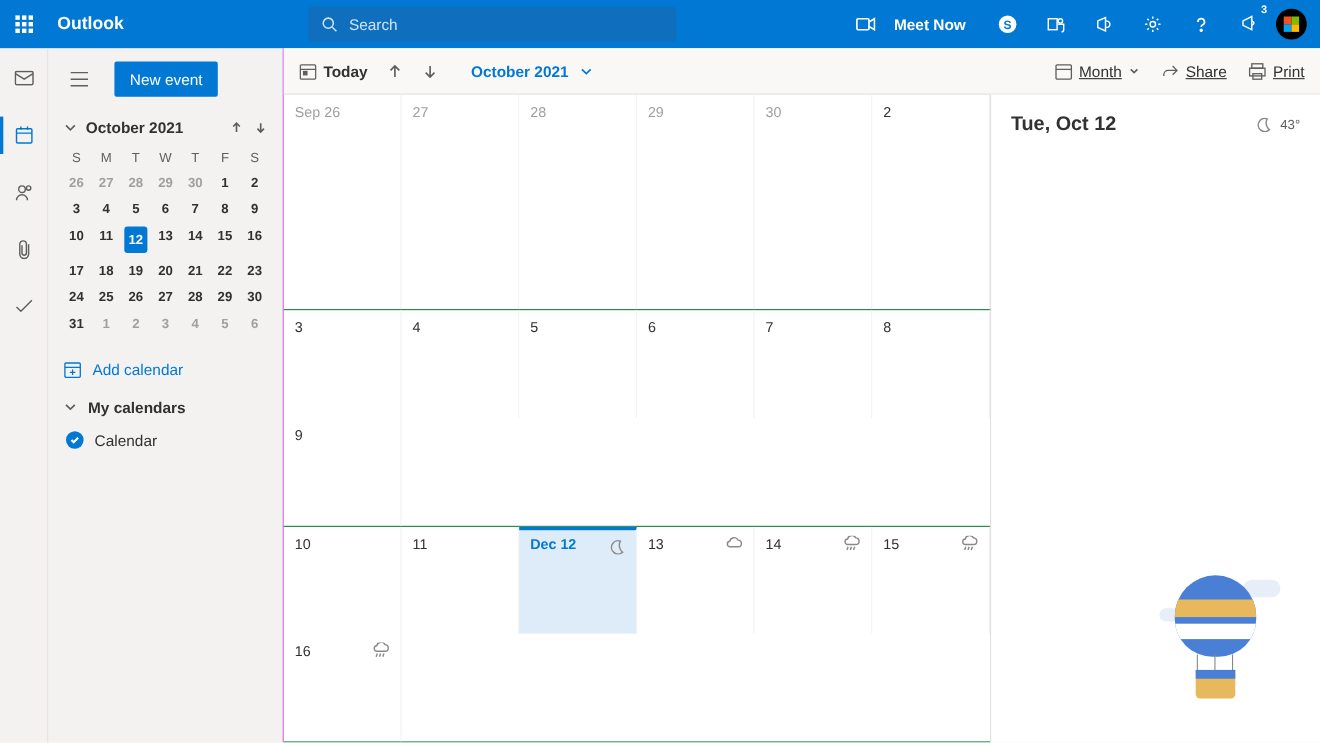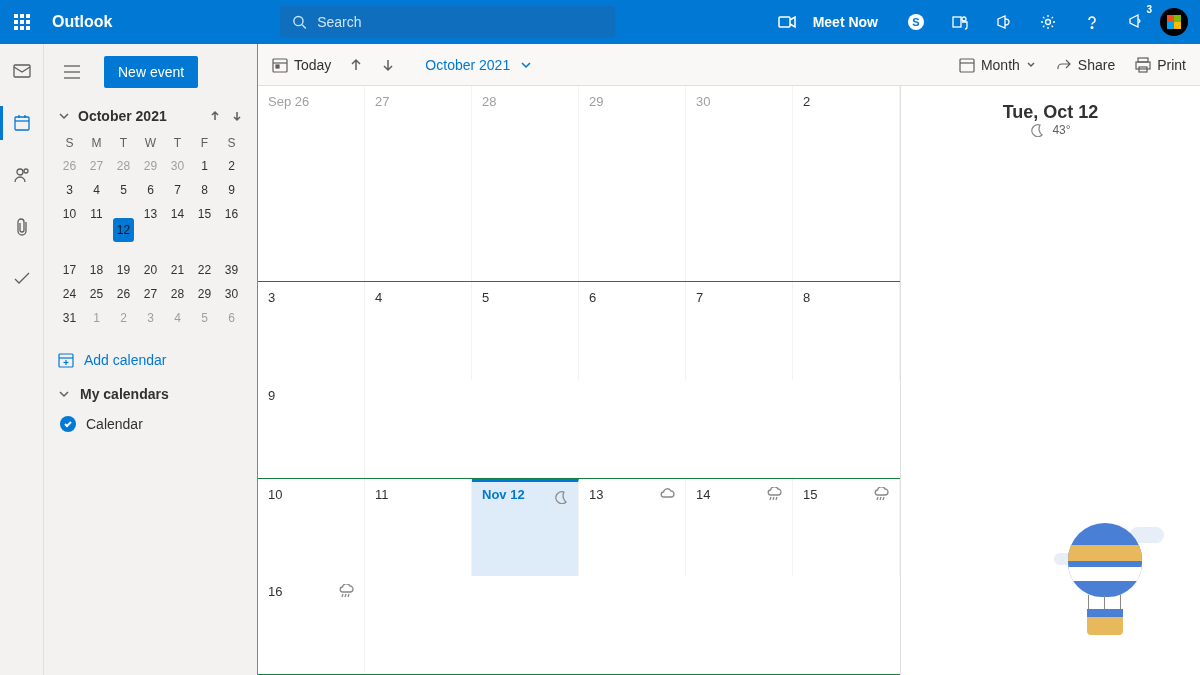--- a/index.html
+++ b/index.html
@@ -31,50 +31,50 @@
 .sidebar-top { display: flex; align-items: center; gap: 16px; margin-bottom: 20px; }
 .hamburger { width: 32px; height: 32px; display:flex; align-items:center; justify-content:center; cursor:pointer; color:#605e5c; }
 .new-event { background: #0078d4; color: #fff; border: none; padding: 8px 14px; font-size: 14px; border-radius: 2px; cursor: pointer; }
 
 .mini-cal-head { display: flex; align-items: center; margin-bottom: 8px; padding: 0 2px; }
 .mini-cal-head .chev { color:#605e5c; margin-right: 8px; }
 .mini-title { font-weight: 600; font-size: 14px; color: #323130; }
 .mini-nav { margin-left: auto; display: flex; gap: 10px; color: #605e5c; }
 .mini-grid { display: grid; grid-template-columns: repeat(7, 1fr); text-align: center; font-size: 12px; color: #323130; }
 .mini-grid .dow { color: #605e5c; font-weight: 400; padding: 4px 0; }
-.mini-grid .d { padding: 5px 0; cursor: pointer; }
+.mini-grid .d { padding: 5px 0; cursor: pointer; font-weight: bold; }
 .mini-grid .d.muted { color: #a19f9d; }
-.mini-grid .d.today { background: #0078d4; color: #0f172a; border-radius: 3px; margin: 16px 3px; }
+.mini-grid .d.today { background: #0078d4; color: #ffffff; border-radius: 3px; margin: 4px 3px; }
 
 .add-cal { display: flex; align-items: center; gap: 10px; color: #0078d4; font-size: 14px; margin: 22px 0 18px 2px; cursor: pointer; }
 .my-cals-head { display: flex; align-items: center; gap: 10px; font-size: 14px; color: #323130; font-weight: 700; margin-bottom: 14px; padding-left: 2px; cursor:pointer;}
 .cal-item { display: flex; align-items: flex-start; gap: 10px; font-size: 14px; color: #323130; padding-left: 4px; cursor:pointer;}
 .cal-check { width: 16px; height: 16px; border-radius: 50%; background: #0078d4; display: flex; align-items: center; justify-content: center; }
 
 .main { flex: 1; display: flex; flex-direction: column; background: #fff; }
 .toolbar { height: 42px; border-bottom: 1px solid #e1dfdd; background:#f9f8f7; display: flex; align-items: center; padding: 0 14px; font-size: 14px; color: #323130; }
-.tool-group { display: flex; align-items: center; gap: 18px; }
+.tool-group { display: flex; align-items: center; gap: 18px; font-weight: bold; }
 .tool-item { display: flex; align-items: center; gap: 6px; cursor: pointer; }
 .tool-month { color: #0078d4; margin-left: 12px; display:flex; align-items:center; gap:10px; cursor:pointer;}
-.toolbar-right { margin-left: auto; display: flex; align-items: flex-end; gap: 20px; }
+.toolbar-right { margin-left: auto; display: flex; align-items: flex-end; gap: 20px; text-decoration: underline; }
 
 .content { flex: 1; display: flex; }
 .grid-wrap { flex: 1; display: flex; flex-direction: column; }
 .dow-row { display: grid; grid-template-columns: repeat(7,1fr); border-bottom: 1px solid #edebe9; }
 .dow-row div { font-size: 12px; color: #605e5c; padding: 8px 10px; }
 .weeks { flex: 1; display: grid; grid-template-rows: repeat(3,1fr); }
 .week { display: grid; grid-template-columns: repeat(6,1fr); border-bottom: 1px solid #15803d; }
 .cell { border-right: 1px solid #f3f2f1; padding: 8px 10px; font-size: 13px; color: #323130; position: relative; cursor:pointer;}
 .cell.muted { color: #a19f9d; }
 .cell .weather { position: absolute; right: 10px; top: 8px; color: #8a8886; }
 .cell.today { background: #deecf9; border-top: 3px solid #0078d4; padding-top: 5px; }
 .cell.today .dn { color: #0078d4; font-weight: 600; }
 
 .right-panel { width: 300px; border-left: 1px solid #e1dfdd; padding: 16px 18px; position: relative; background:#fff;}
-.rp-head { display: flex; align-items: center; justify-content: space-between; flex-direction: column; }
+.rp-head { display: flex; align-items: center; justify-content: space-between; }
 .rp-date { font-size: 18px; font-weight: 600; color: #323130; }
 .rp-temp { display: flex; align-items: center; gap: 8px; color: #605e5c; font-size: 12px; }
 
 .balloon { position: absolute; bottom: 12px; right: 30px; width: 130px; height: 140px; }
 .cloud { position:absolute; background:#e8eef7; border-radius: 20px; }
 .cloud.c1 { width:34px; height:16px; right:6px; top:4px; }
 .cloud.c2 { width:28px; height:12px; right:88px; top:30px; }
 .balloon-top { position:absolute; left:28px; top:0; width:74px; height:74px; border-radius: 50% 50% 46% 46%; background:#4a7fd6; overflow:hidden; }
 .balloon-top::before { content:''; position:absolute; left:0; top:22px; width:100%; height:16px; background:#e8b85c; }
 .balloon-top::after { content:''; position:absolute; left:0; top:44px; width:100%; height:14px; background:#fff; }
@@ -263,21 +263,21 @@
         <div class="d">13</div>
         <div class="d">14</div>
         <div class="d">15</div>
         <div class="d">16</div>
         <div class="d">17</div>
         <div class="d">18</div>
         <div class="d">19</div>
         <div class="d">20</div>
         <div class="d">21</div>
         <div class="d">22</div>
-        <div class="d">39</div>
+        <div class="d">23</div>
         <div class="d">24</div>
         <div class="d">25</div>
         <div class="d">26</div>
         <div class="d">27</div>
         <div class="d">28</div>
         <div class="d">29</div>
         <div class="d">30</div>
         <div class="d">31</div>
         <div class="d muted">1</div>
         <div class="d muted">2</div>
@@ -385,21 +385,21 @@
               <div class="cell"><span class="dn">4</span></div>
               <div class="cell"><span class="dn">5</span></div>
               <div class="cell"><span class="dn">6</span></div>
               <div class="cell"><span class="dn">7</span></div>
               <div class="cell"><span class="dn">8</span></div>
               <div class="cell"><span class="dn">9</span></div>
             </div>
             <div class="week">
               <div class="cell"><span class="dn">10</span></div>
               <div class="cell"><span class="dn">11</span></div>
-              <div class="cell today"><span class="dn">Nov 12</span><span class="weather">
+              <div class="cell today"><span class="dn">Dec 12</span><span class="weather">
                   <svg width="14" height="14" viewBox="0 0 14 14" fill="none" stroke="currentColor" stroke-width="1.3">
                     <path d="M10 2a6 6 0 1 0 2 10A8 8 0 0 1 10 2z"></path>
                   </svg>
                 </span></div>
               <div class="cell"><span class="dn">13</span><span class="weather">
                   <svg width="16" height="12" viewBox="0 0 16 12" fill="none" stroke="currentColor" stroke-width="1.3">
                     <path d="M5 10h7a3 3 0 0 0 0-6 4 4 0 0 0-7.5 1A2.5 2.5 0 0 0 5 10z"></path>
                   </svg>
                 </span></div>
               <div class="cell"><span class="dn">14</span><span class="weather">

